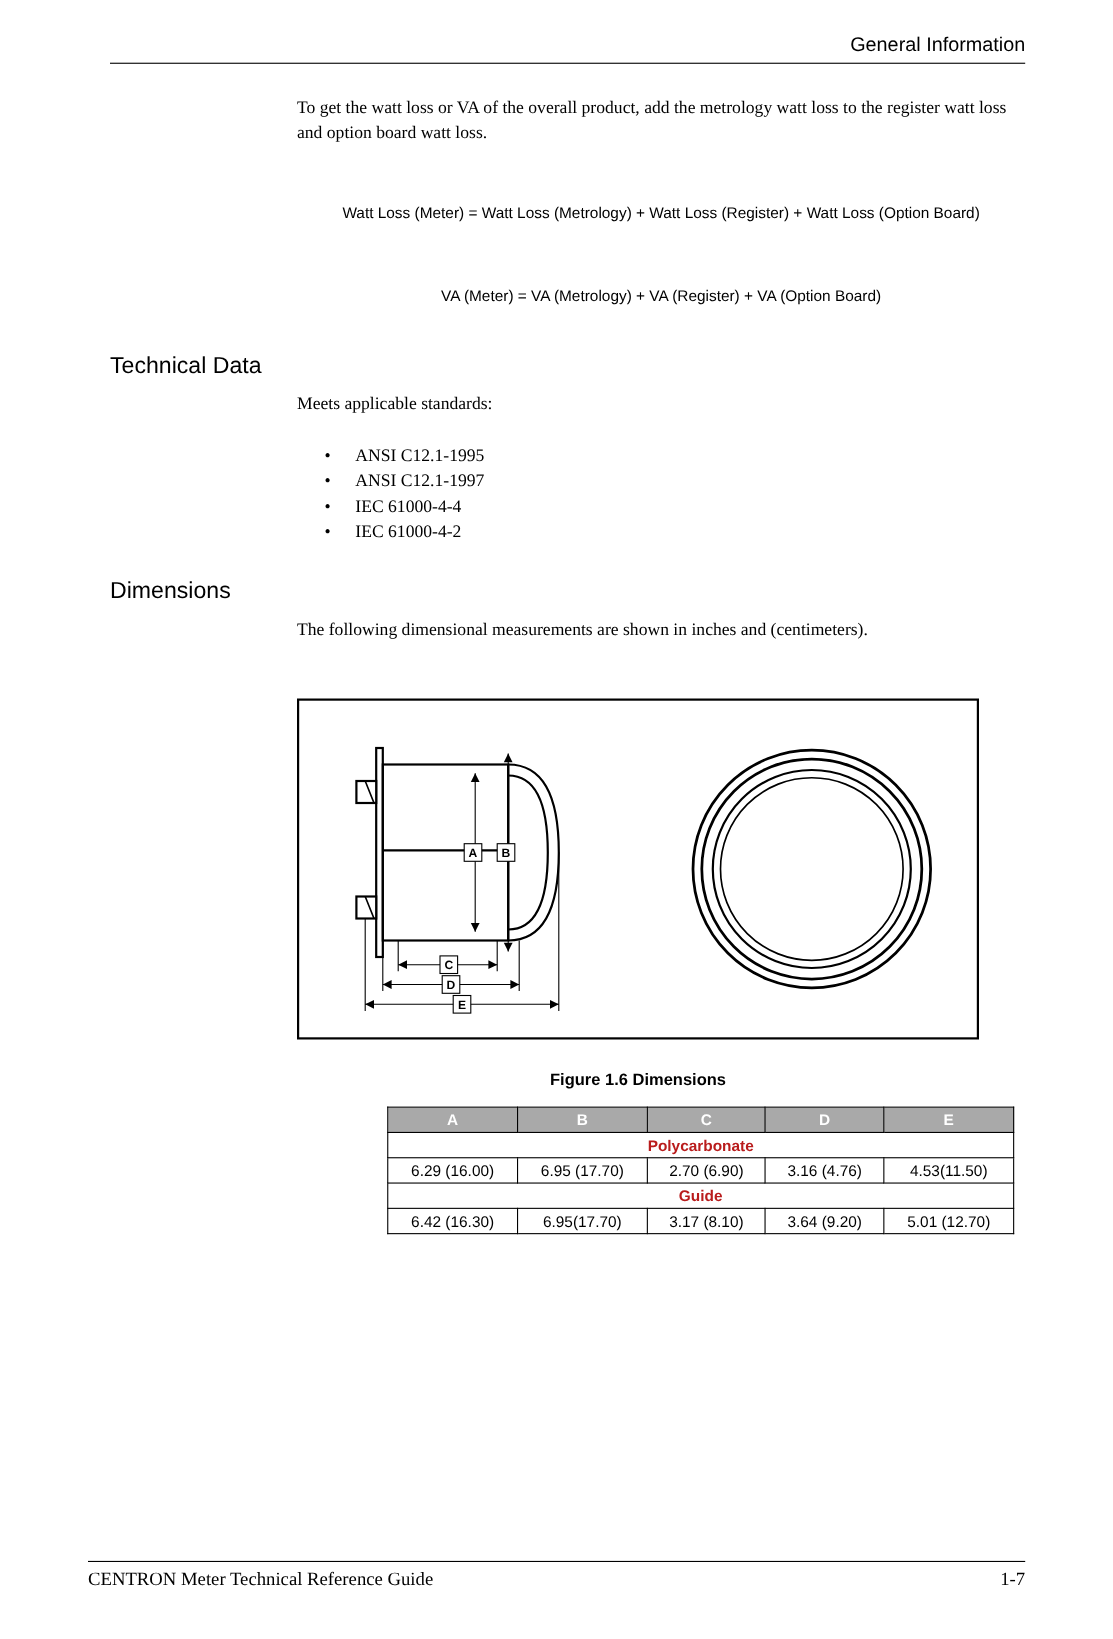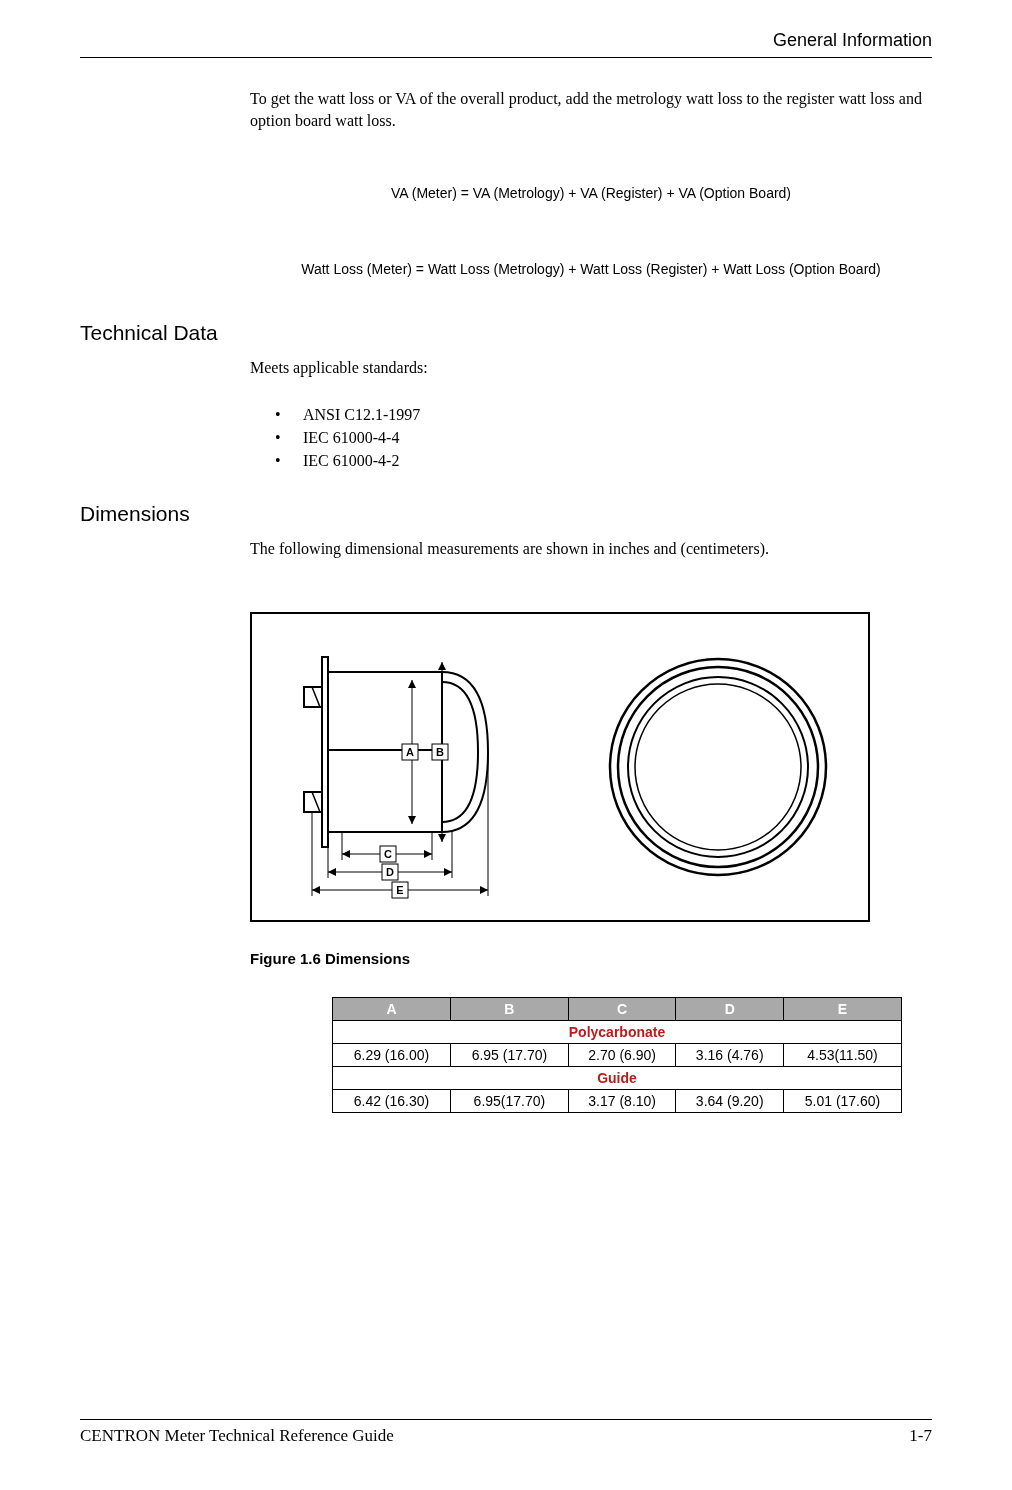--- a/index.html
+++ b/index.html
@@ -8,21 +8,21 @@
     font-family: Georgia, 'Times New Roman', serif;
     font-size: 16px;
     color: #000;
     background: #fff;
     width: 1012px;
     height: 1490px;
     position: relative;
     box-sizing: border-box;
   }
   .page {
-    padding: 30px 80px 30px 80px;
+    padding: 30px 80px 30px 100px;
     box-sizing: border-box;
     height: 100%;
     display: flex;
     flex-direction: column;
   }
   .header-right {
     text-align: right;
     font-family: Arial, Helvetica, sans-serif;
     font-size: 18px;
     margin-bottom: 6px;
@@ -75,23 +75,24 @@
     display: flex;
     align-items: center;
     justify-content: space-between;
     padding: 14px 30px;
     box-sizing: border-box;
   }
   .figure-caption {
     font-family: Arial, Helvetica, sans-serif;
     font-weight: bold;
     font-size: 15px;
+    text-align: center;
     margin-left: 170px;
     margin-top: 16px;
-    margin-bottom: 30px;
+    margin-bottom: 16px;
     width: 620px;
   }
   .dims-table {
     margin-left: 252px;
     border-collapse: collapse;
     width: 570px;
     font-family: Arial, Helvetica, sans-serif;
     font-size: 14px;
   }
   .dims-table th, .dims-table td {
@@ -131,26 +132,27 @@
 </head>
 <body>
 
 <div class="page">
 
   <div class="header-right">General Information</div>
   <hr class="header-rule">
 
   <div class="body-text">To get the watt loss or VA of the overall product, add the metrology watt loss to the register watt loss and option board watt loss.</div>
 
+  <div class="equation">Watt Loss (Meter)  =  Watt Loss (Metrology) + Watt Loss (Register) + Watt Loss (Option Board)</div>
   <div class="equation">VA (Meter)  =  VA (Metrology) + VA (Register) + VA (Option Board)</div>
-  <div class="equation">Watt Loss (Meter)  =  Watt Loss (Metrology) + Watt Loss (Register) + Watt Loss (Option Board)</div>
 
   <div class="section-heading">Technical Data</div>
   <div class="body-text" style="margin-bottom:8px;">Meets applicable standards:</div>
   <ul class="bullet-list">
+    <li>ANSI C12.1-1995</li>
     <li>ANSI C12.1-1997</li>
     <li>IEC 61000-4-4</li>
     <li>IEC 61000-4-2</li>
   </ul>
 
   <div class="section-heading">Dimensions</div>
   <div class="body-text">The following dimensional measurements are shown in inches and (centimeters).</div>
 
   <div class="figure-container">
     <div class="figure-box">
@@ -244,21 +246,21 @@
       <td>4.53(11.50)</td>
     </tr>
     <tr>
           <td colspan="5" class="span-row">Guide</td>
         </tr>
     <tr>
       <td>6.42 (16.30)</td>
       <td>6.95(17.70)</td>
       <td>3.17 (8.10)</td>
       <td>3.64 (9.20)</td>
-      <td>5.01 (17.60)</td>
+      <td>5.01 (12.70)</td>
     </tr>
   </tbody>
     </table>
 
   <div class="footer">
     <hr class="footer-rule">
     <div class="footer-row">
       <span>CENTRON Meter Technical Reference Guide</span>
       <span>1-7</span>
     </div>

